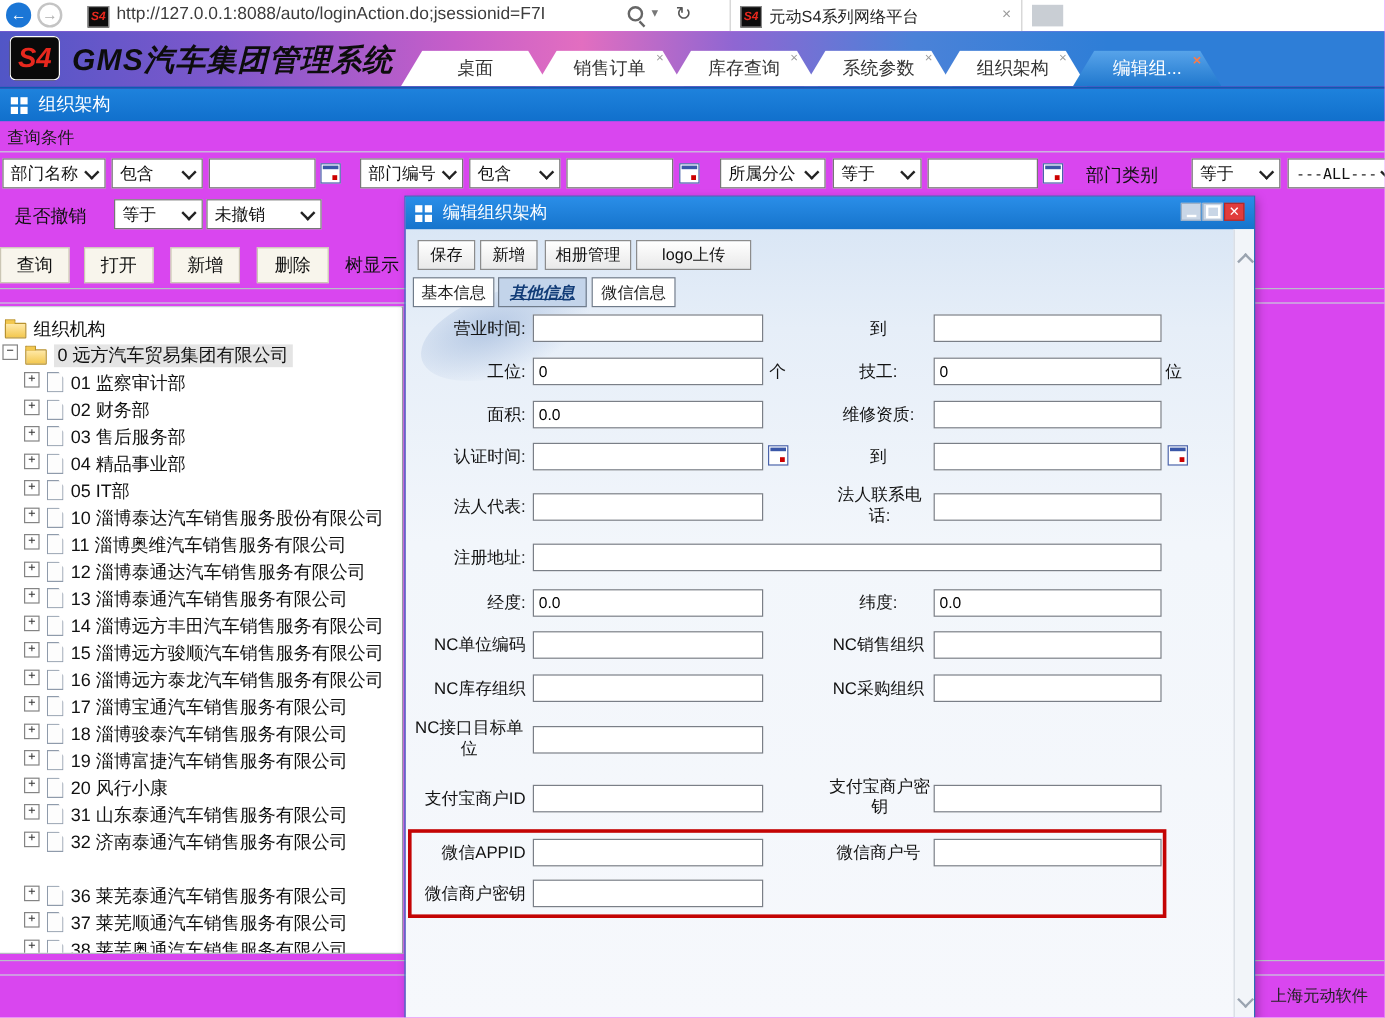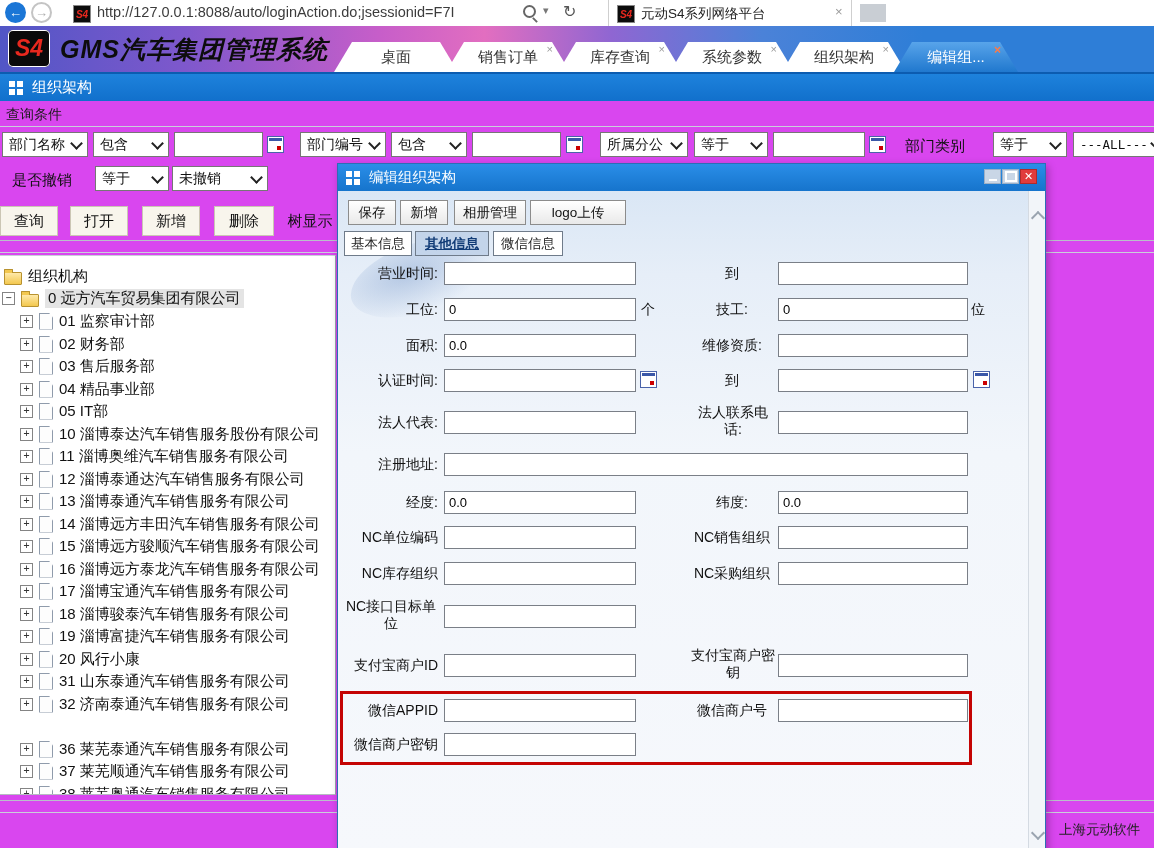--- a/index.html
+++ b/index.html
@@ -63,21 +63,21 @@
   .cal::before{content:"";position:absolute;left:1px;right:1px;top:1px;height:3px;background:#3a57a8}
   .cal::after{content:"";position:absolute;right:2px;bottom:2px;width:4px;height:4px;background:#c00}
   .qlab{position:absolute;font-size:15px;color:#111}
   .qbtn{position:absolute;top:206px;height:30px;background:#f8f5ec;border:1px solid #cbc6b4;box-sizing:border-box;
         display:flex;align-items:center;justify-content:center;font-size:15px;color:#111}
   .qbtn.flat{background:transparent;border:none}
 
   
   .treepanel{position:absolute;left:0;top:255px;width:336px;height:540px;background:#fff;
              border-right:1px solid #98a0ab;border-top:1px solid #c9cfd8;border-bottom:1px solid #b5bac2;box-sizing:border-box;overflow:hidden}
-  .trow{position:absolute;height:22px;display:flex;align-items:center;gap:6px;font-size:15px;white-space:nowrap}
+  .trow{position:absolute;height:22px;display:flex;align-items:flex-start;gap:6px;font-size:15px;white-space:nowrap}
   .exp{flex:none;width:11px;height:11px;background:#fff;border:1px solid #848484;box-sizing:content-box;
        font-size:10px;line-height:10px;text-align:center;color:#333;font-family:"DejaVu Sans Mono",monospace}
   .exp.plus::before{content:"+"} .exp.minus::before{content:"−"}
   .folder{flex:none;width:16px;height:11px;background:linear-gradient(#ffe9a8,#f3c84f);border:1px solid #b8922f;border-radius:1px;position:relative;margin-top:4px}
   .folder::before{content:"";position:absolute;top:-4px;left:-1px;width:7px;height:3px;background:#f3c84f;border:1px solid #b8922f;border-bottom:none;border-radius:1px 1px 0 0}
   .doc{flex:none;width:12px;height:15px;background:#fdfdfd;border:1px solid #8f9bab;
        clip-path:polygon(0 0,70% 0,100% 30%,100% 100%,0 100%)}
   .trow .lbl.selected{background:#e4e4e4;padding:0 3px}
 
   
@@ -94,21 +94,21 @@
   .wbtn.min::before{content:"";width:8px;height:2px;background:#fff;margin-top:7px}
   .wbtn.max::before{content:"";width:8px;height:7px;border:2px solid #fff;background:transparent}
   .wbtn.close{background:#e13c3c;border-color:#b02a2a;color:#fff;font-weight:bold;font-size:11px}
   .wbtn.close::before{content:"✕"}
   .wmark{position:absolute;left:10px;top:78px;width:150px;height:70px;border-radius:50%;
          background:radial-gradient(ellipse at 40% 40%,rgba(90,130,190,.35),rgba(90,130,190,0) 70%);transform:rotate(-18deg)}
   .dbtn{position:absolute;top:36px;height:25px;background:linear-gradient(#ffffff,#e9e9e9);border:1px solid #8c8c8c;box-sizing:border-box;
         display:flex;align-items:center;justify-content:center;font-size:13.5px;color:#111}
   .dtab{position:absolute;top:67px;height:25px;border:1px solid #6f7b8a;background:#fff;box-sizing:border-box;
         display:flex;align-items:center;justify-content:center;font-size:13.5px;color:#222}
-  .dtab.active{background:#c3d4ea;color:#123c77;font-weight:bold;text-decoration:underline}
+  .dtab.active{background:#c3d4ea;color:#123c77;font-weight:bold;font-style:italic;text-decoration:underline}
   .ti{position:absolute;height:23px;border:1px solid #7a7f87;background:#fff;box-sizing:border-box;
       padding:0 4px;font-size:13px;font-family:inherit}
   .dlab{position:absolute;font-size:14px;color:#111;line-height:17px}
   .dlab.r{left:0;width:100px;text-align:right}
   .dlab.c{text-align:center}
   .redbox{position:absolute;left:2px;top:527px;width:632px;height:74px;border:3px solid #c40404;box-sizing:border-box;pointer-events:none;z-index:3}
   .dscroll{position:absolute;top:27px;right:0;bottom:0;width:17px;background:#f2f5f9;border-left:1px solid #d4dae2;box-sizing:border-box}
   .chevup,.chevdn{position:absolute;left:4px;width:8px;height:8px;border-left:2px solid #9aa4b0;border-top:2px solid #9aa4b0}
   .chevup{top:22px;transform:rotate(45deg)}
   .chevdn{bottom:14px;transform:rotate(225deg)}

